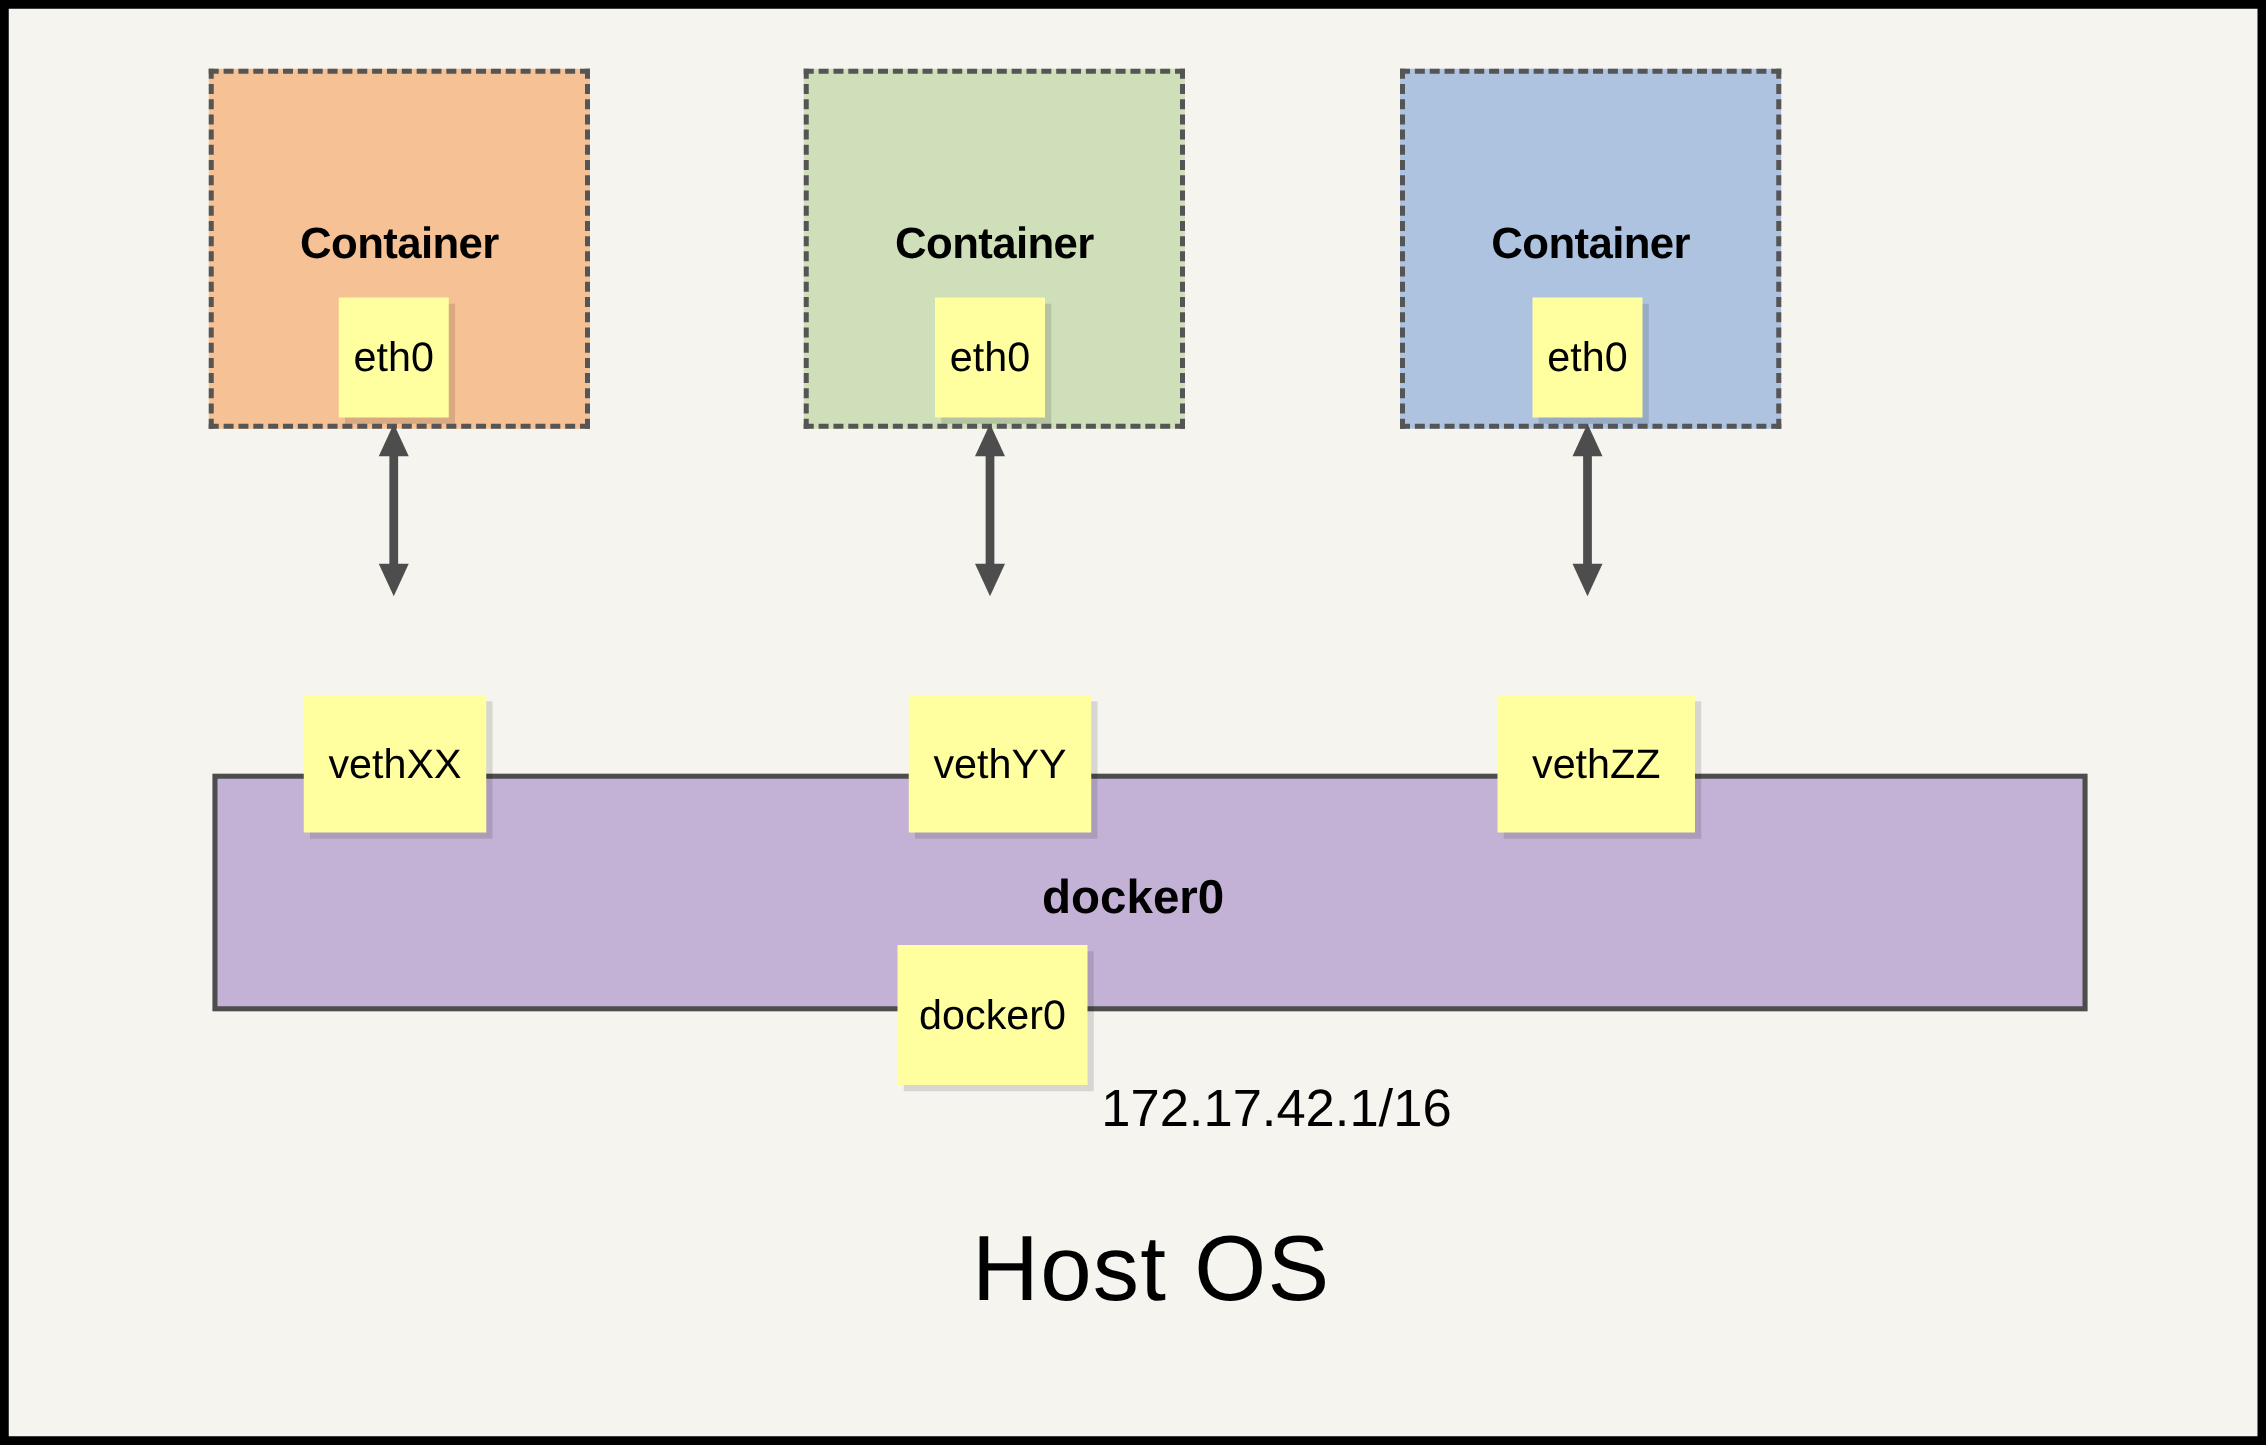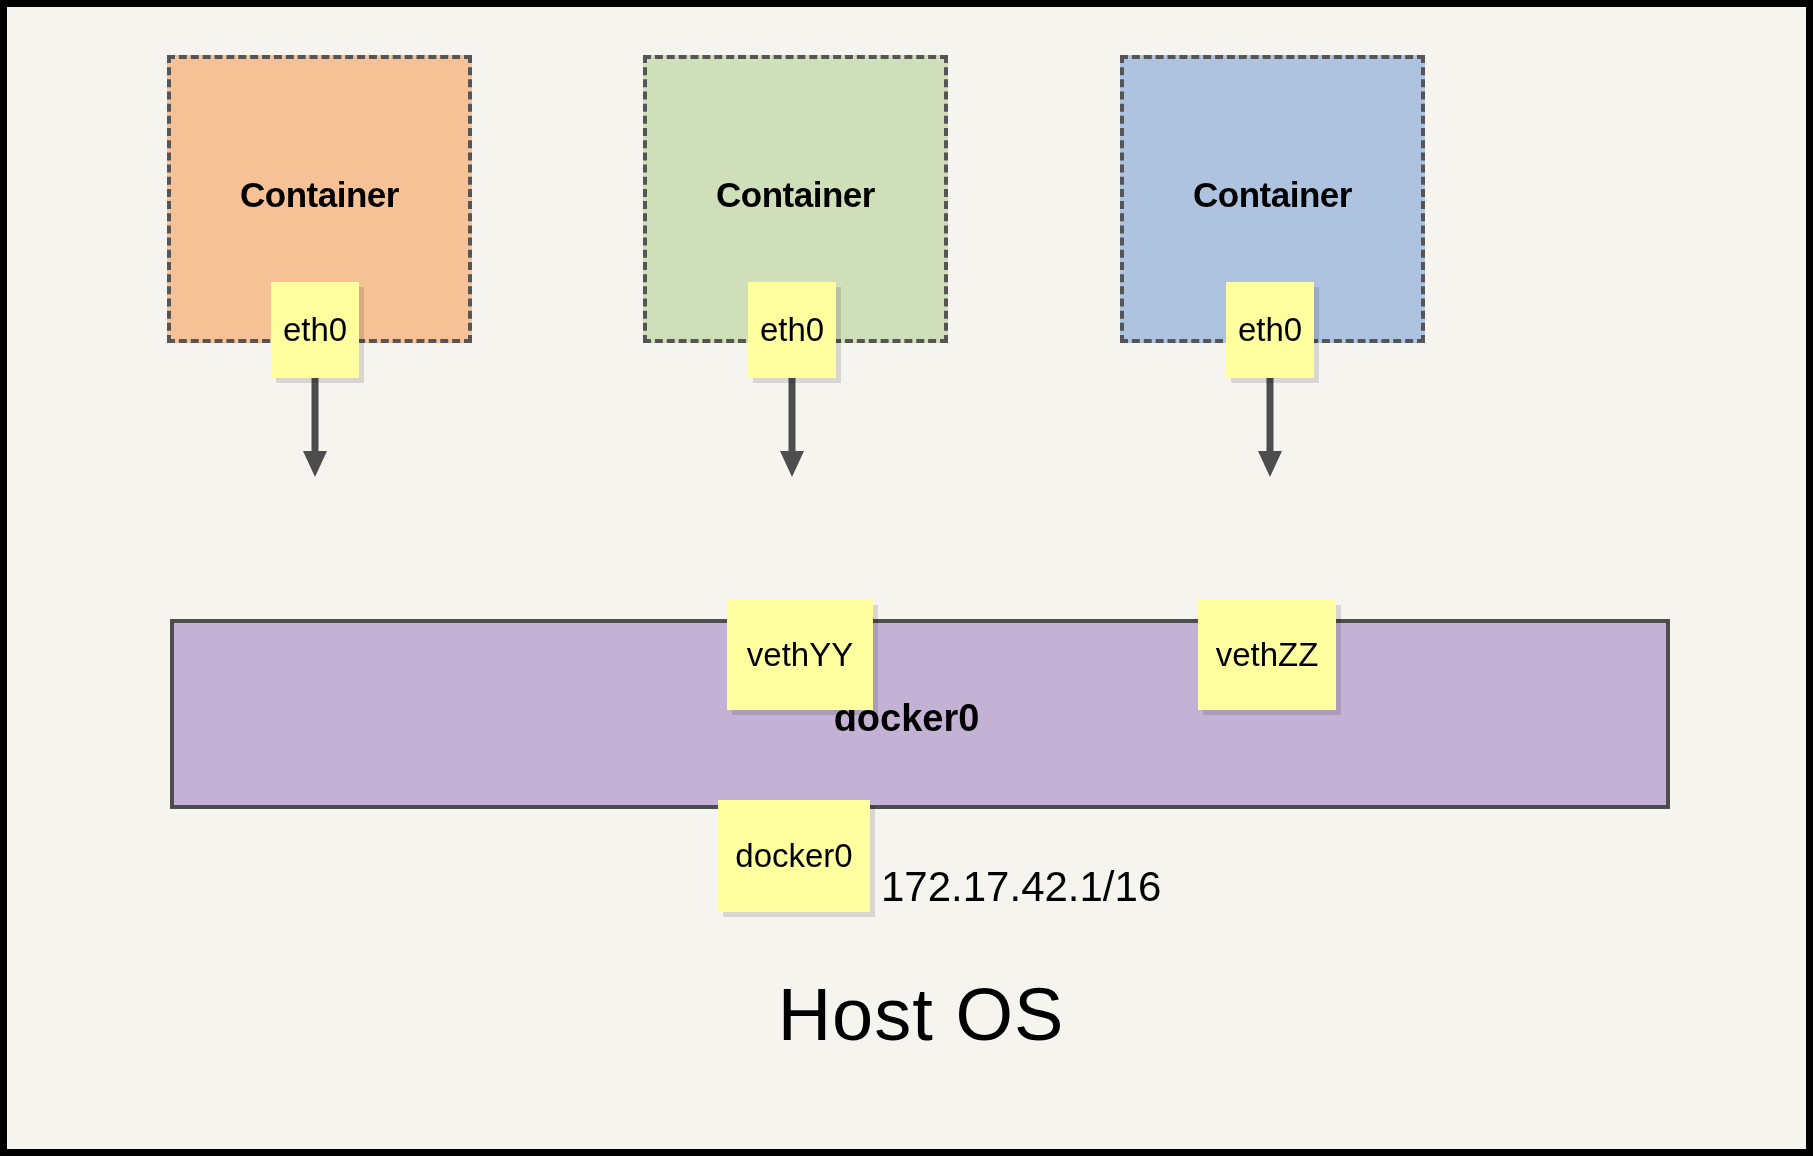--- a/index.html
+++ b/index.html
@@ -42,21 +42,20 @@
     position: absolute;
     background: #ffffa0;
     box-sizing: border-box;
     box-shadow: 5px 5px 0 rgba(0,0,0,0.12);
     display: flex;
     align-items: center;
     justify-content: center;
     font-size: 33px;
     color: #000000;
     z-index: 6;
-    margin-top: 44px;
   }
 
   
   #docker0-bar {
     position: absolute;
     background: #c3b2d6;
     border: 4px solid #4d4d4d;
     box-sizing: border-box;
     z-index: 2;
   }
@@ -131,24 +130,25 @@
 
   <svg class="arrow" style="left:1245px; top:330px;" width="36" height="142" viewBox="0 0 36 142">
     <line x1="18" y1="20" x2="18" y2="122" stroke="#4d4d4d" stroke-width="7"></line>
     <polygon points="18,2 30,28 6,28" fill="#4d4d4d"></polygon>
     <polygon points="18,140 30,114 6,114" fill="#4d4d4d"></polygon>
   </svg>
 
   <div id="docker0-bar" style="left:163px; top:612px; width:1500px; height:190px;"></div>
   <div id="docker0-bar-label" style="top:690px;">docker0</div>
 
+  <div class="iface-box" style="left:236px; top:549px; width:146px; height:110px;">vethXX</div>
 
   <div class="iface-box" style="left:720px; top:549px; width:146px; height:110px;">vethYY</div>
 
-  <div class="iface-box" style="left:1191px; top:549px; width:138px; height:110px;">vethZZ</div>
+  <div class="iface-box" style="left:1191px; top:549px; width:158px; height:110px;">vethZZ</div>
 
   <div class="iface-box" style="left:711px; top:749px; width:152px; height:112px;">docker0</div>
 
   <div id="ip-label" style="left:874px; top:856px;">172.17.42.1/16</div>
 
   <div id="host-os-label" style="top:965px;">Host OS</div>
 
 </div>
 
 </body></html>

